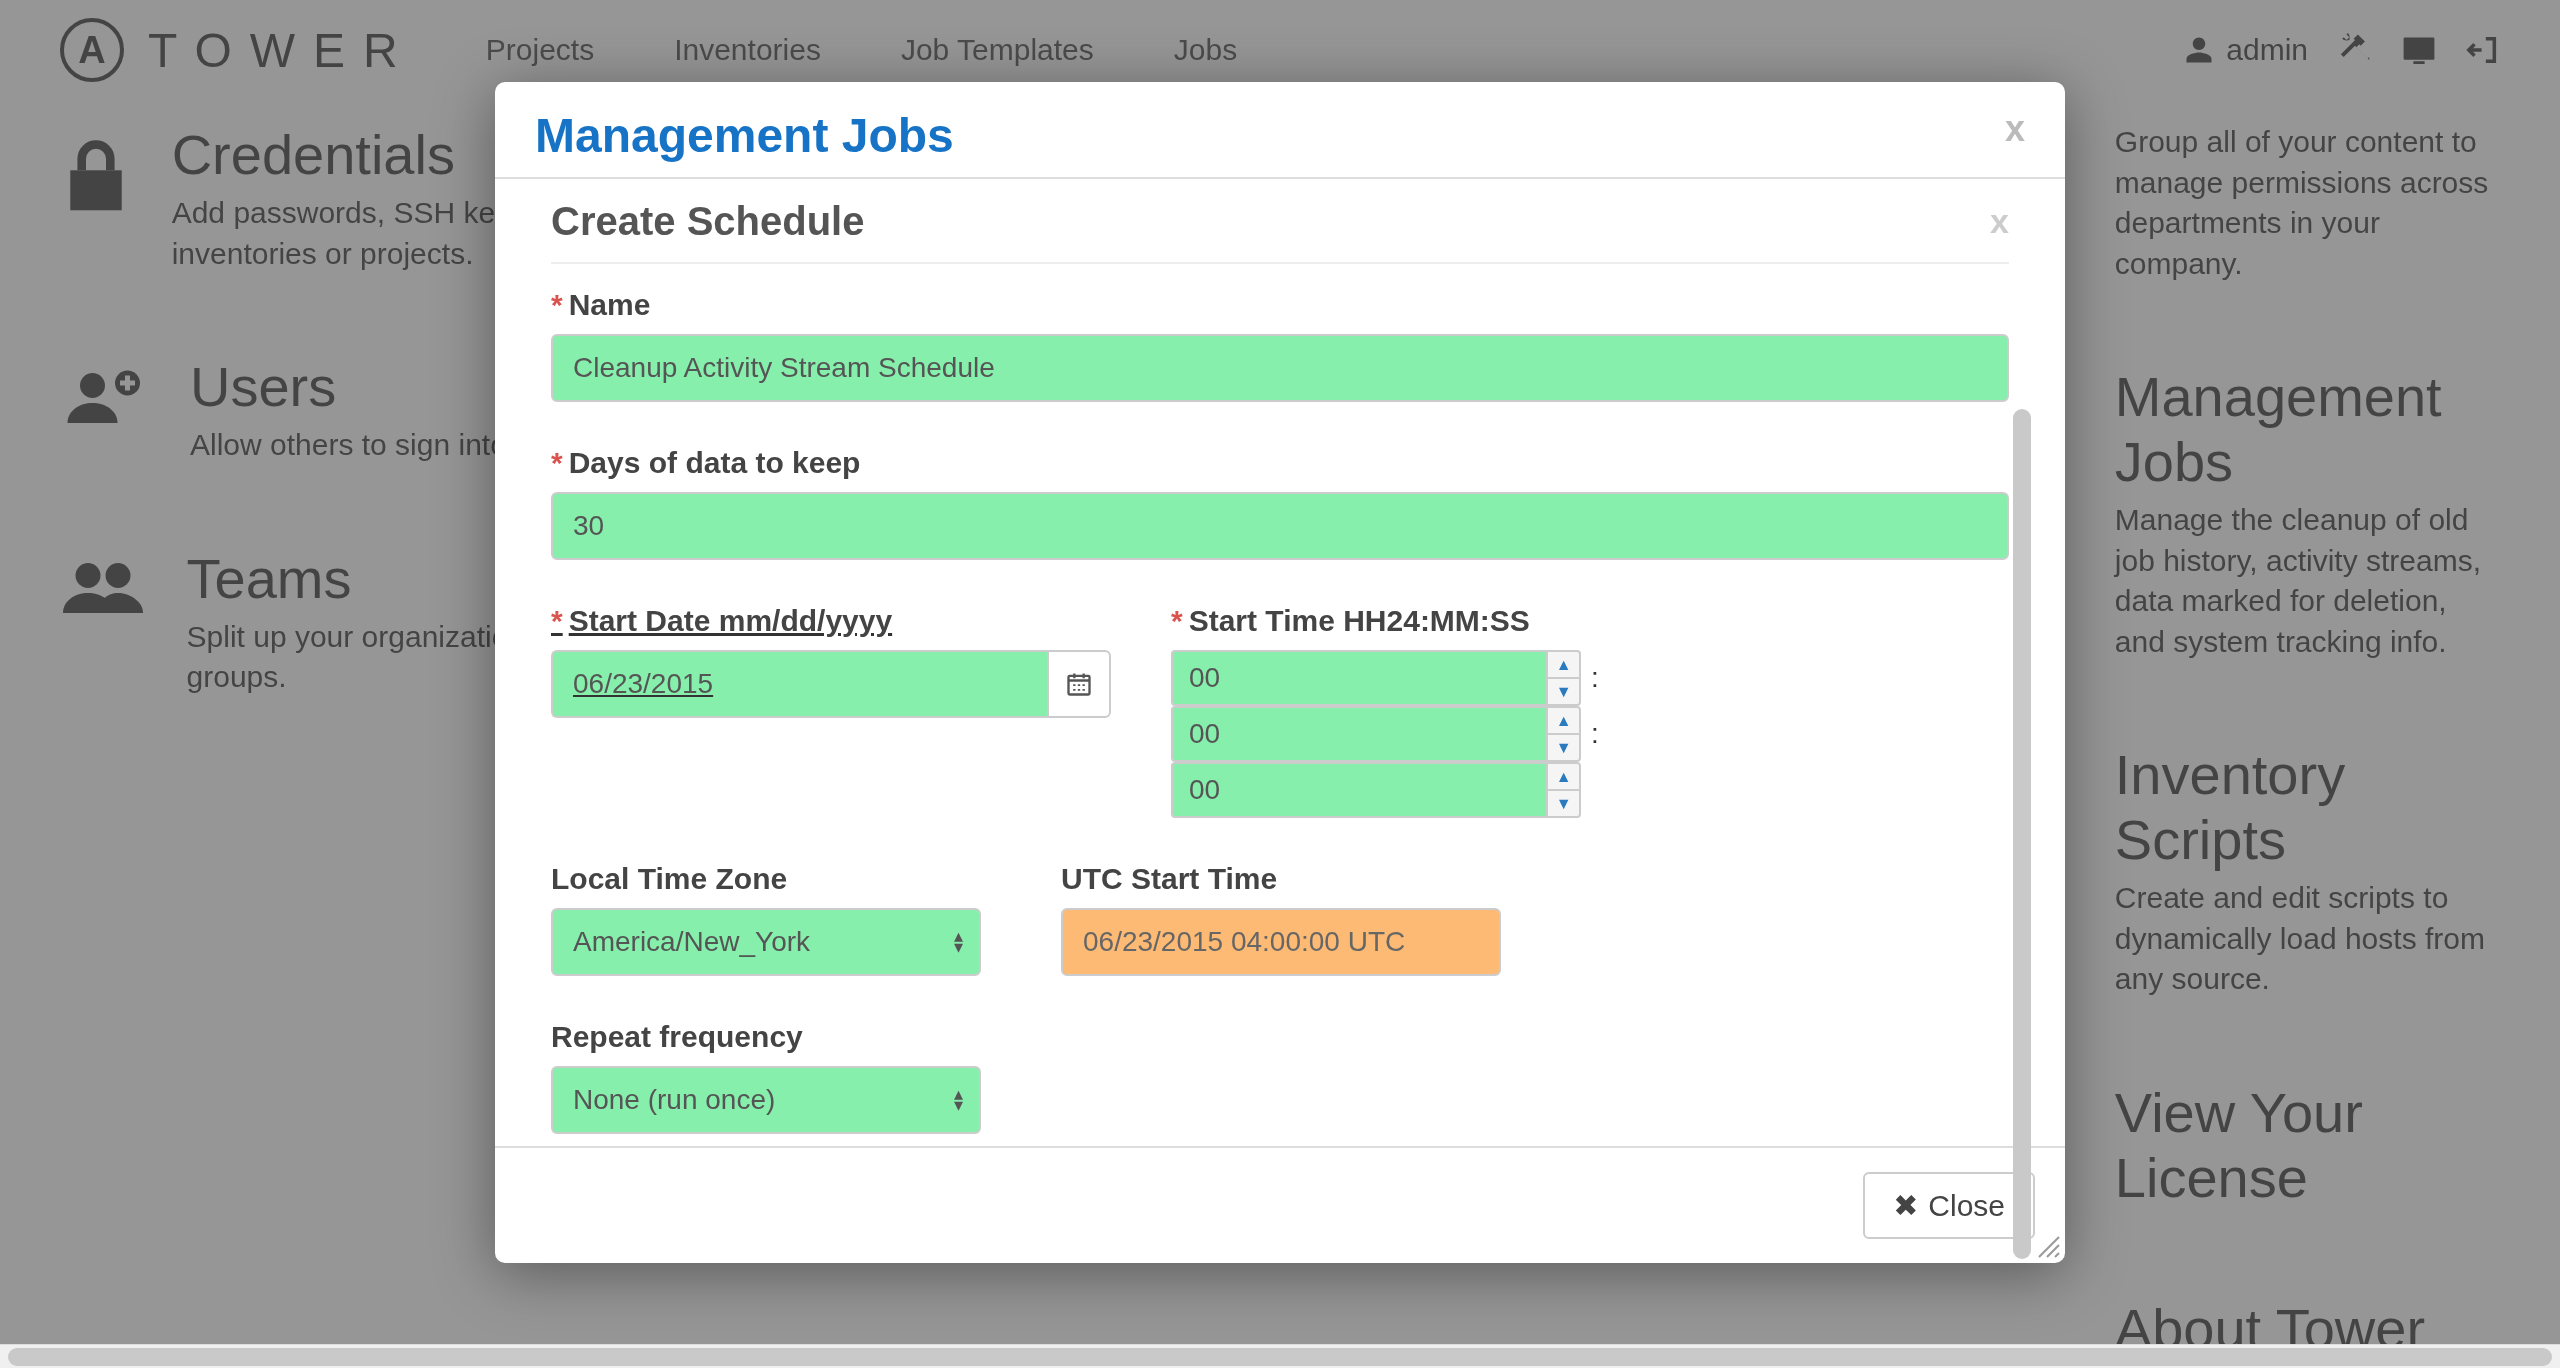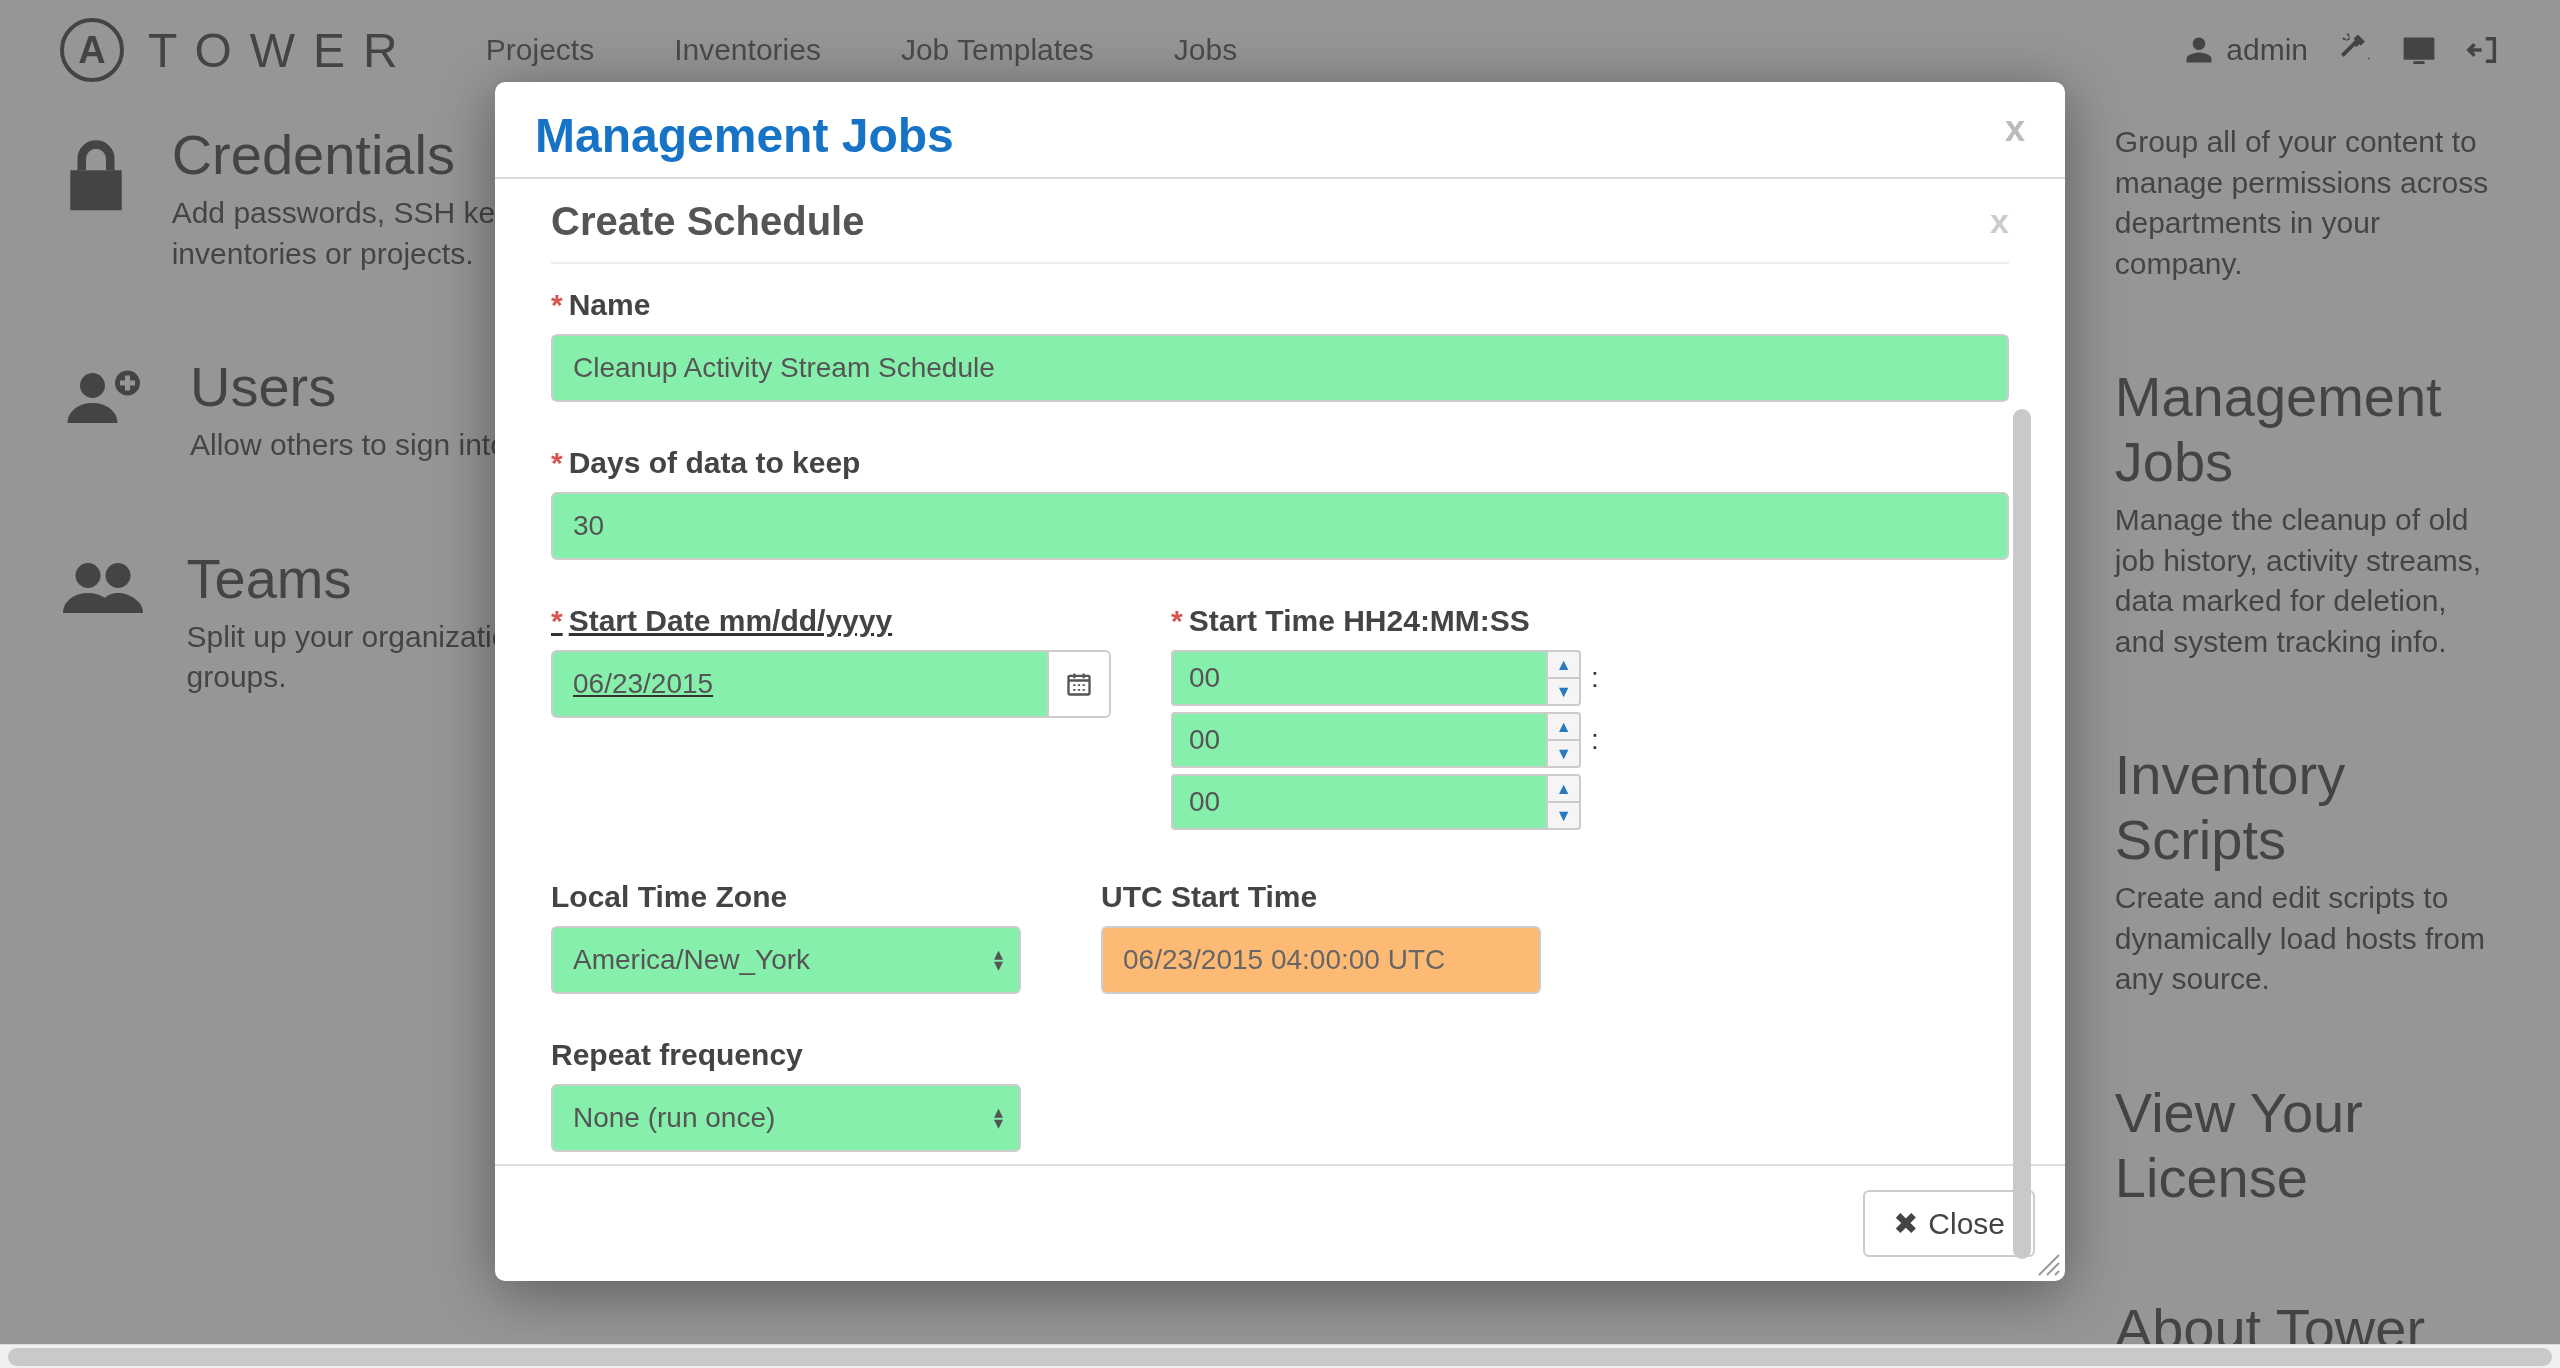--- a/index.html
+++ b/index.html
@@ -199,21 +199,20 @@
     background: #fff;
     display: flex;
     align-items: center;
     justify-content: center;
     cursor: pointer;
   }
   .time-row {
     display: flex;
     align-items: center;
     gap: 6px;
-    margin-bottom: 6px;
   }
   .spinner {
     display: flex;
     width: 410px;
   }
   .spinner .form-input {
     border-radius: 4px 0 0 4px;
     border-right: none;
     padding: 10px 16px;
   }
@@ -229,21 +228,21 @@
     display: flex;
     align-items: center;
     justify-content: center;
     font-size: 16px;
     color: #2a7ac0;
     cursor: pointer;
   }
   .spin-btn:first-child { border-bottom: 1px solid #ccc; border-radius: 0 4px 0 0; }
   .spin-btn:last-child { border-top: 1px solid #ccc; border-radius: 0 0 4px 0; }
   .colon { font-size: 28px; color: #333; padding: 0 4px; }
-  .select-wrap { position: relative; width: 470px; }
+  .select-wrap { position: relative; width: 430px; }
   .select-wrap .form-input { padding-right: 50px; }
   .select-caret {
     position: absolute;
     right: 18px;
     top: 50%;
     transform: translateY(-50%);
     font-size: 18px;
     color: #555;
     display:flex;
     flex-direction:column;

